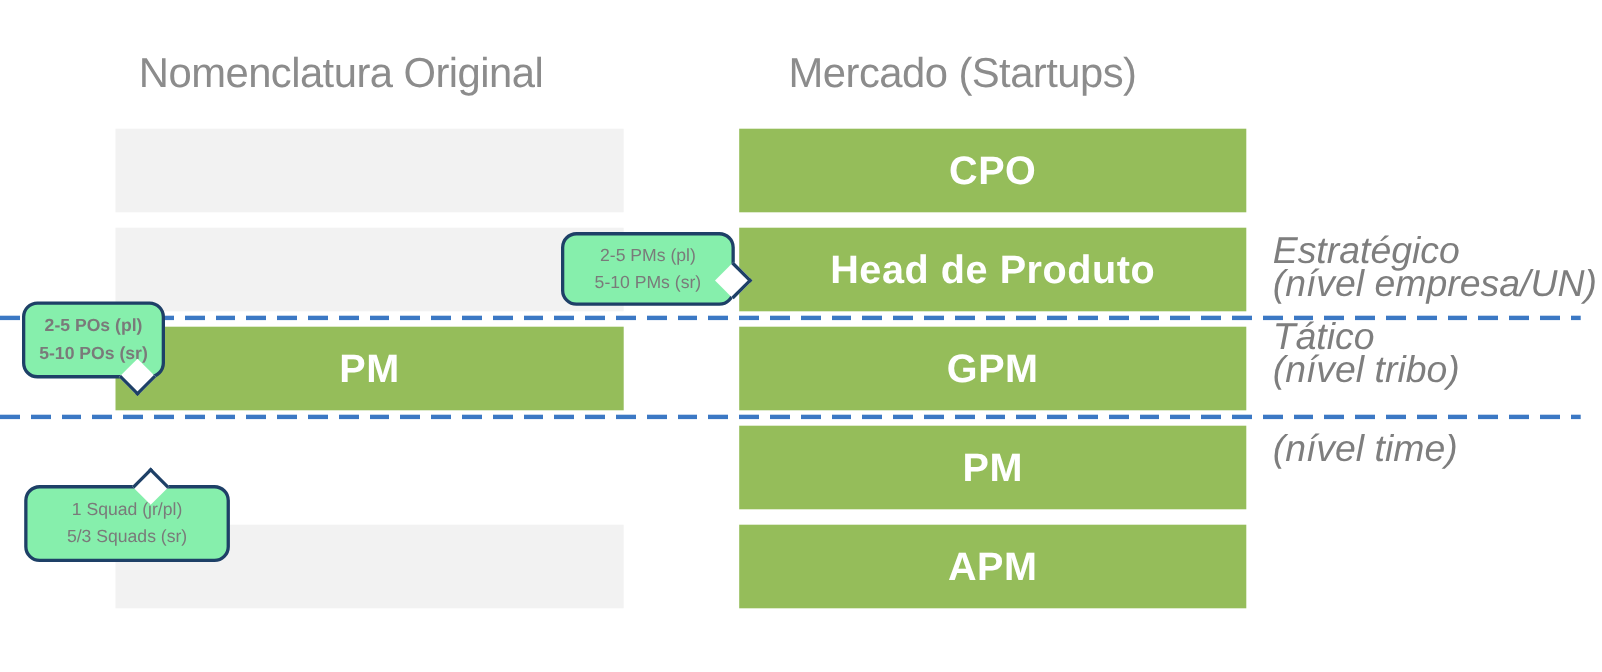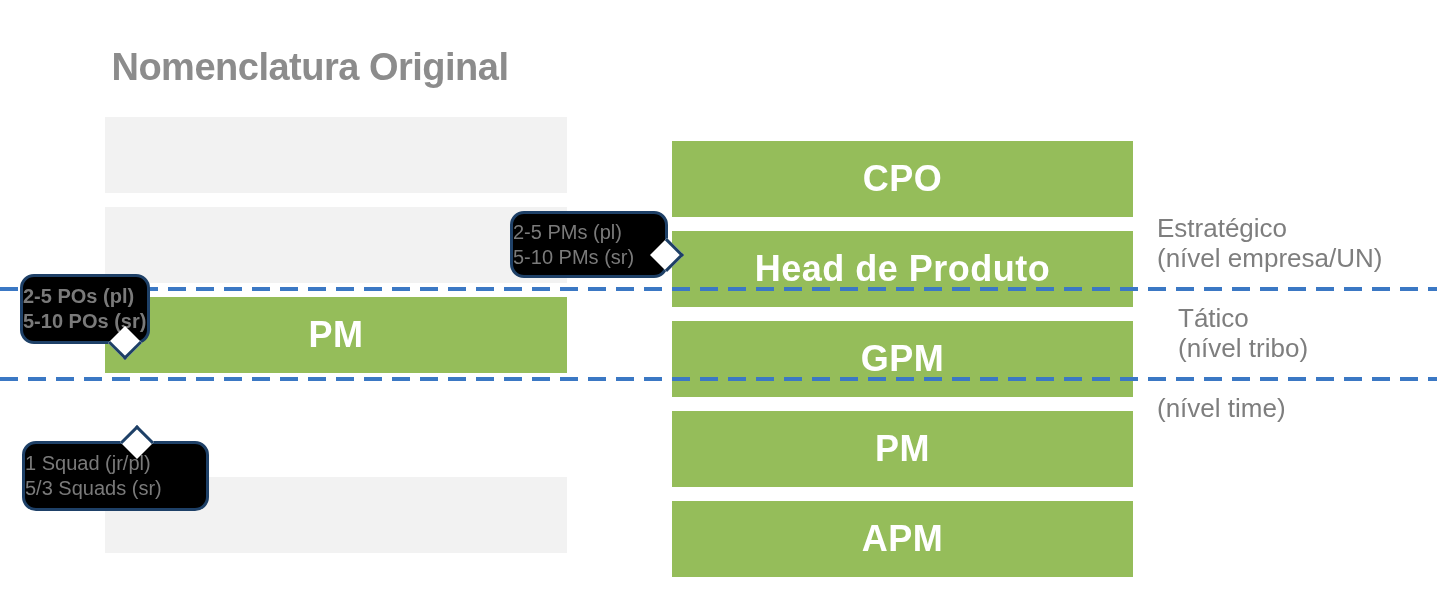--- a/index.html
+++ b/index.html
@@ -14,66 +14,67 @@
   *{margin:0;padding:0;box-sizing:border-box;}
   body{background:#ffffff;font-family:"Liberation Sans","DejaVu Sans",sans-serif;}
   .canvas{
     position:relative;
     width:1456px;height:611px;
     background:#ffffff;
     overflow:hidden;
   }
   .col-title{
     position:absolute;top:42px;height:50px;
-    font-size:38px;font-weight:bold;letter-spacing:-0.5px;
+    font-size:38px;font-weight:normal;letter-spacing:-0.5px;
     color:var(--title-gray);
     text-align:center;line-height:50px;
     white-space:nowrap;
   }
   .col-title.left{left:60px;width:500px;}
   .col-title.right{left:655px;width:440px;}
 
   .bar{
     position:absolute;height:76px;
     display:flex;align-items:center;justify-content:center;
     font-size:36px;font-weight:bold;color:#ffffff;
     letter-spacing:0.5px;
     z-index:1;
   }
   .bar.left-col{left:105px;width:462px;}
-  .bar.right-col{left:672px;width:461px;margin-top:24px;}
+  .bar.right-col{left:672px;width:461px;}
   .bar.green{background:var(--bar-green);}
   .bar.placeholder{background:var(--bar-placeholder);}
   .row1{top:117px;} .row2{top:207px;} .row3{top:297px;} .row4{top:387px;} .row5{top:477px;}
 
   .dashline{
     position:absolute;left:0;width:1437px;height:4px;
     background:repeating-linear-gradient(90deg,
       var(--divider-blue) 0px, var(--divider-blue) 18px,
       transparent 18px, transparent 28px);
     z-index:2;
   }
   .dash1{top:287px;}
   .dash2{top:377px;}
 
   .level-label{
     position:absolute;left:1157px;
-    font-size:26px;color:var(--label-gray);
+    font-size:34px;color:var(--label-gray);
     line-height:30px;white-space:nowrap;
     z-index:1;
+    font-style:italic;
   }
-  .level1{top:213px;} .level2{top:303px;margin-left:21px;} .level3{top:393px;}
+  .level1{top:213px;} .level2{top:291px;} .level3{top:393px;}
 
   .callout{
     position:absolute;
-    background:#000000;
+    background:#86efac;
     border:3px solid var(--callout-border);
     border-radius:14px;
-    display:flex;flex-direction:column;align-items:flex-start;justify-content:center;
-    font-size:20px;color:var(--callout-text);
+    display:flex;flex-direction:column;align-items:center;justify-content:center;
+    font-size:16px;color:var(--callout-text);
     line-height:25px;white-space:nowrap;
     z-index:3;
   }
   .callout-pms{left:510px;top:211px;width:158px;height:67px;}
   .callout-pos{left:20px;top:274px;width:130px;height:70px;font-weight:bold;}
   .callout-squads{left:22px;top:441px;width:187px;height:70px;}
 
   .tail{
     position:absolute;
     width:24px;height:24px;
@@ -96,20 +97,21 @@
     border-left:3px solid var(--callout-border);
     border-top:3px solid var(--callout-border);
   }
 </style>
 </head>
 <body>
 
 <div class="canvas">
 
   <div class="col-title left">Nomenclatura Original</div>
+  <div class="col-title right">Mercado (Startups)</div>
 
   <div class="dashline dash1"></div>
   <div class="dashline dash2"></div>
 
   <div class="bar left-col placeholder row1"></div>
   <div class="bar left-col placeholder row2"></div>
   <div class="bar left-col green row3">
     <span>PM</span>
   </div>
   <div class="bar left-col placeholder row5"></div>

